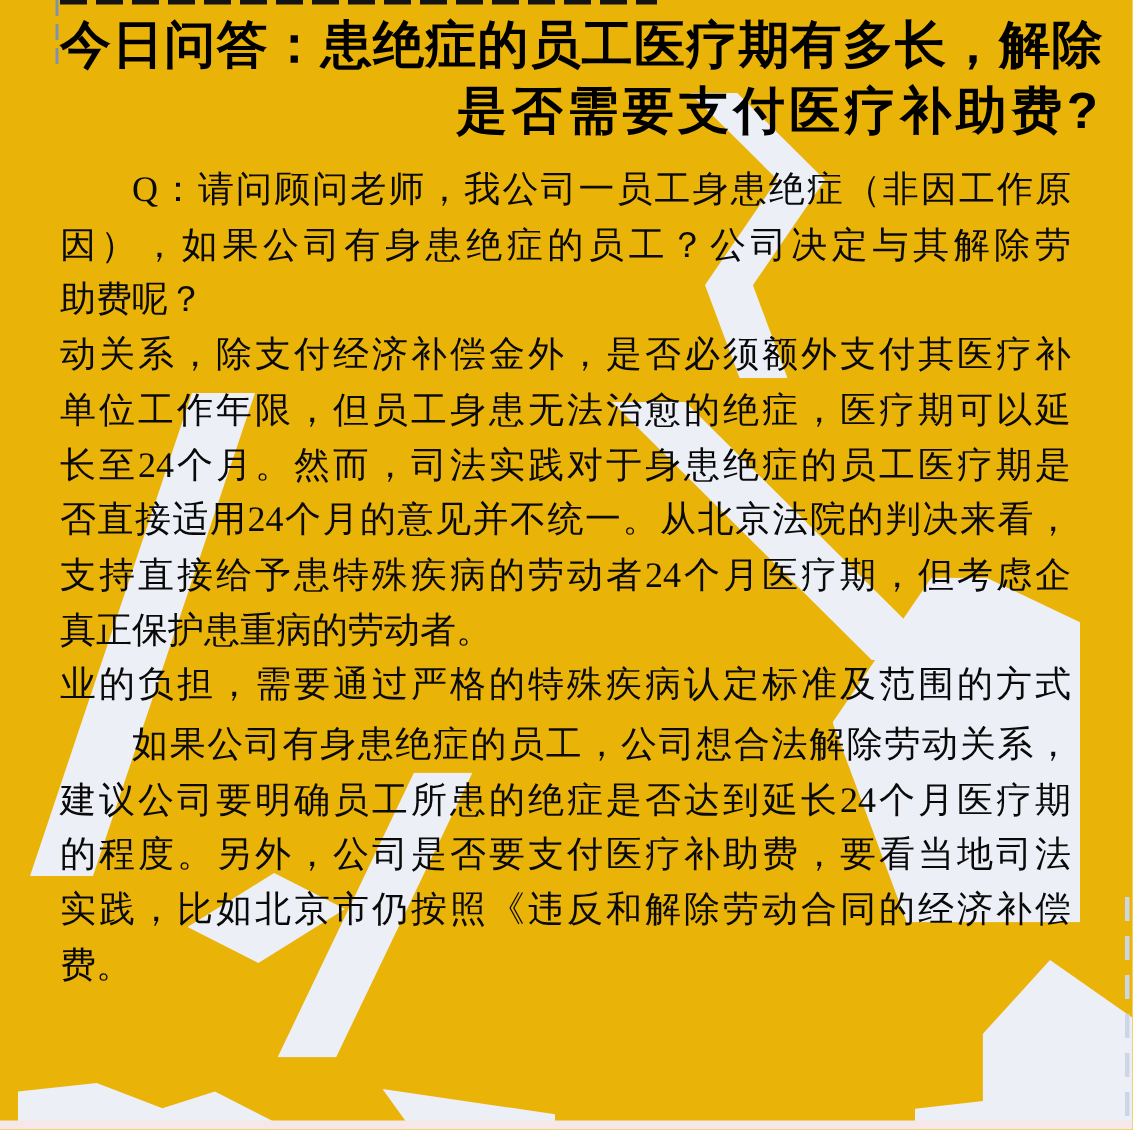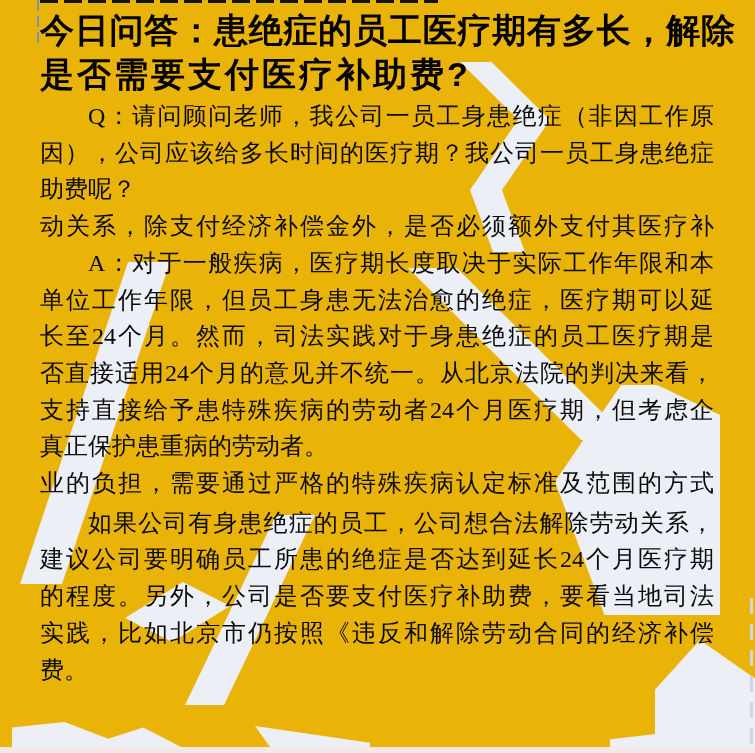--- a/index.html
+++ b/index.html
@@ -49,24 +49,24 @@
 
   .title {
     width: 695px;
     font-family: "Liberation Sans", sans-serif;
     font-weight: bold;
     font-size: 34px;
     line-height: 44px;
     color: #000000;
   }
   .t-line.t1 { text-align: justify; text-align-last: justify; }
-  .t-line.t2 { letter-spacing: 3px; }
+  .t-line.t2 { letter-spacing: 3px; text-align: right; }
 
   .bodytext {
-    margin-top: 2px;
+    margin-top: 13px;
     width: 674px;
     font-family: "Liberation Serif", serif;
     font-size: 24px;
     line-height: 36.7px;
     color: #0a0a0a;
   }
   .b-line { text-align: justify; text-align-last: justify; }
   .b-line.first { padding-left: 48px; }
   .b-line.last { text-align-last: left; }
   .para3 { margin-top: 3px; }
@@ -98,27 +98,26 @@
 
     <div class="title">
       <div class="t-line t1">今日问答：患绝症的员工医疗期有多长，解除</div>
       <div class="t-line t2">是否需要支付医疗补助费?</div>
     </div>
 
     <div class="bodytext">
 
       <div class="para">
         <div class="b-line first">Q：请问顾问老师，我公司一员工身患绝症（非因工作原</div>
-        <div class="b-line">因），公司应该给多长时间的医疗期？我公司一员工身患绝症</div>
+        <div class="b-line">因），如果公司有身患绝症的员工？公司决定与其解除劳</div>
         <div class="b-line last">助费呢？</div>
         <div class="b-line">动关系，除支付经济补偿金外，是否必须额外支付其医疗补</div>
       </div>
 
       <div class="para">
-        <div class="b-line first">A：对于一般疾病，医疗期长度取决于实际工作年限和本</div>
         <div class="b-line">单位工作年限，但员工身患无法治愈的绝症，医疗期可以延</div>
         <div class="b-line">长至24个月。然而，司法实践对于身患绝症的员工医疗期是</div>
         <div class="b-line">否直接适用24个月的意见并不统一。从北京法院的判决来看，</div>
         <div class="b-line">支持直接给予患特殊疾病的劳动者24个月医疗期，但考虑企</div>
         <div class="b-line last">真正保护患重病的劳动者。</div>
         <div class="b-line">业的负担，需要通过严格的特殊疾病认定标准及范围的方式</div>
       </div>
 
       <div class="para para3">
         <div class="b-line first">如果公司有身患绝症的员工，公司想合法解除劳动关系，</div>

